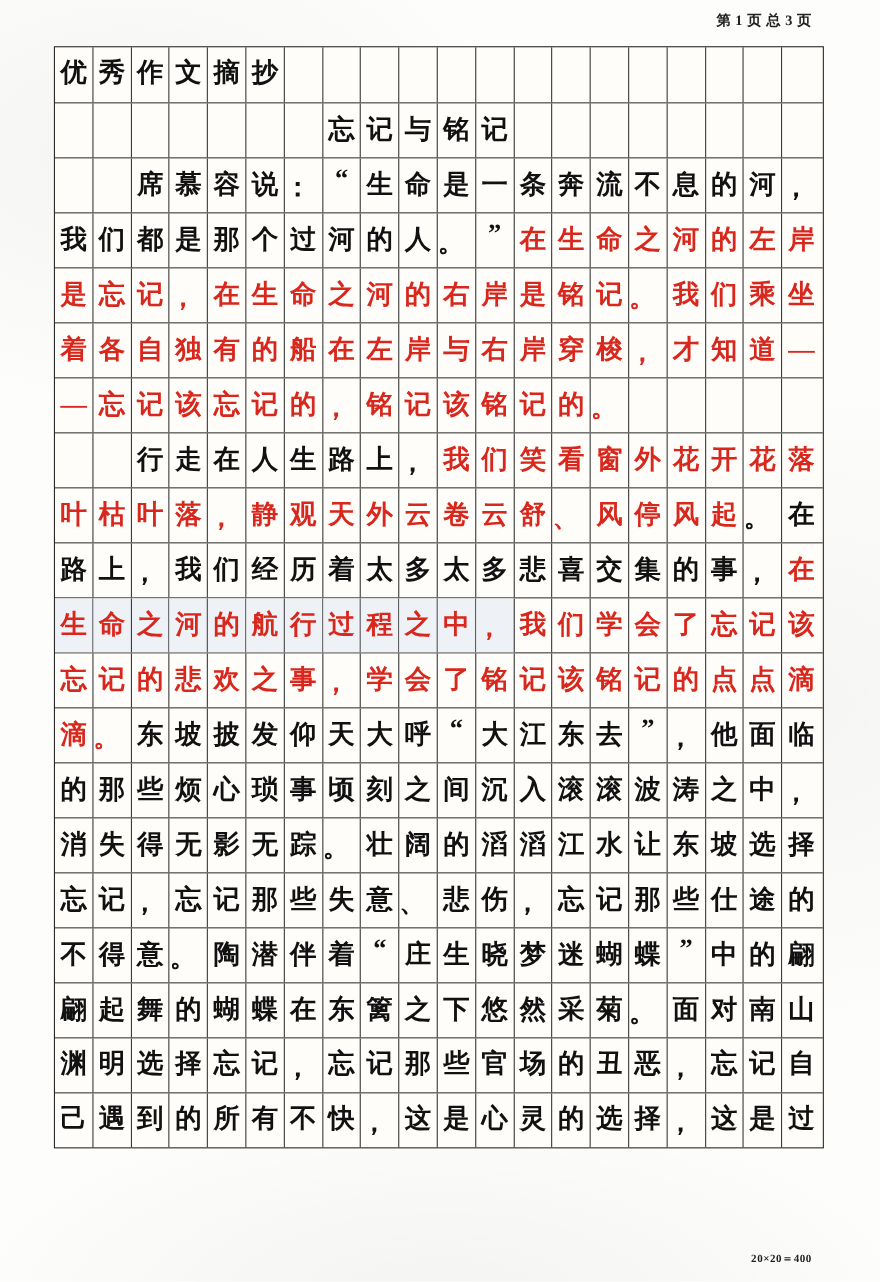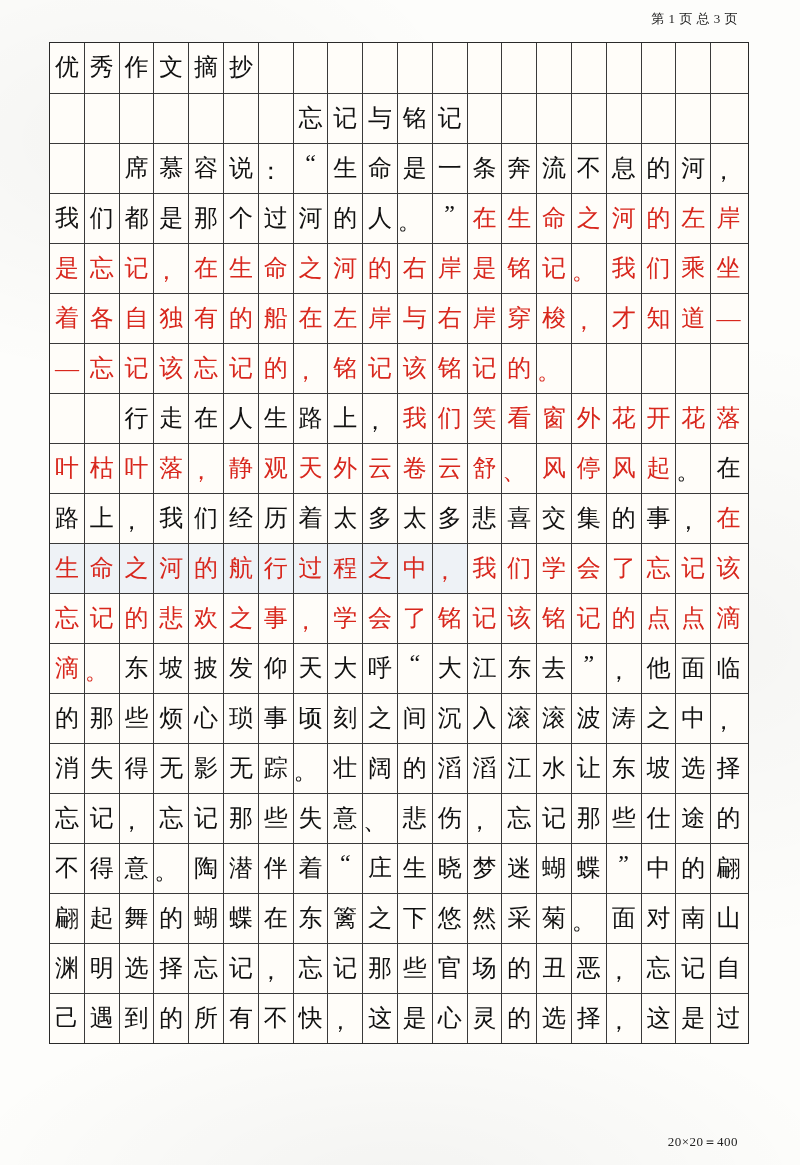--- a/index.html
+++ b/index.html
@@ -17,35 +17,36 @@
   .page {
     position: absolute;
     left: 0; top: 0;
     width: 800px;
     height: 1165px;
     background:
       radial-gradient(ellipse 600px 400px at 15% 12%, rgba(0,0,0,0.035), rgba(0,0,0,0) 60%),
       radial-gradient(ellipse 500px 500px at 92% 55%, rgba(0,0,0,0.03), rgba(0,0,0,0) 62%),
       radial-gradient(ellipse 700px 300px at 50% 102%, rgba(0,0,0,0.04), rgba(0,0,0,0) 65%),
       #fdfdfb;
+    font-weight: bold;
   }
   .page-header {
     position: absolute;
     top: 10px;
     right: 62px;
     font-size: 13px;
     color: #222;
     font-family: "Liberation Serif", serif;
     letter-spacing: 0.5px;
   }
   .page-footer {
     position: absolute;
     bottom: 14px;
     right: 62px;
-    font-size: 13px;
+    font-size: 10px;
     color: #222;
     font-family: "Liberation Serif", serif;
     letter-spacing: 0.5px;
     margin-top: 32px;
   }
   .grid-wrap {
     position: absolute;
     left: 49px;
     top: 42px;
     width: 700px;

